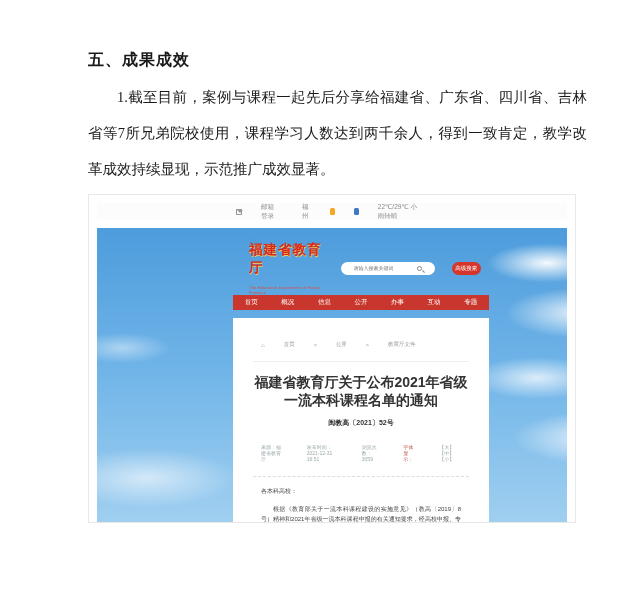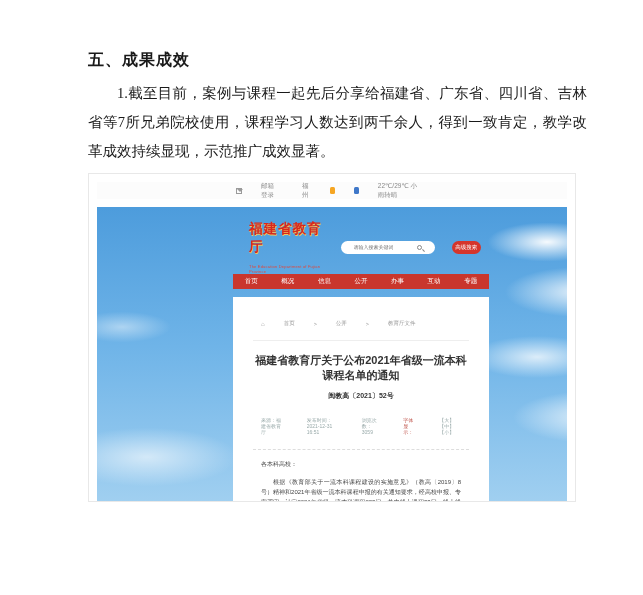--- a/index.html
+++ b/index.html
@@ -1,21 +1,21 @@
 <!DOCTYPE html>
 <html><head>
 <meta charset="utf-8">
 <style>
   * { margin:8px; padding:0; box-sizing:border-box; }
   html,body { width:643px; height:595px; background:#ffffff; overflow:hidden; }
   body { font-family:"Liberation Serif","DejaVu Serif",serif; color:#1a1a1a; }
 
   .doc { padding:18px 56px 0 56px; }
   .doc-heading { font-size:16px; font-weight:bold; letter-spacing:1px; margin-bottom:7px; }
-  .doc p { font-size:14.5px; line-height:29px; text-align:justify; text-indent:2em; }
+  .doc p { font-size:14.5px; line-height:36px; text-align:justify; text-indent:2em; }
 
   
   .shot { position:relative; width:486px; height:327px; margin:6px 0 0 9px;
           font-family:"Liberation Sans","DejaVu Sans",sans-serif; background:#fff;
           box-shadow:0 0 0 1px #e8e8e8; overflow:hidden; }
 
   .topbar { height:17px; background:#fcfcfc; display:flex; align-items:center;
             font-size:6.5px; color:#8a8a8a; padding:0 132px 0 123px; }
   .mail-group { display:flex; align-items:center; gap:3px; }
   .mail-ico { width:8px; height:6px; border:1px solid #9a9a9a; position:relative; display:inline-block; }
@@ -53,21 +53,21 @@
              border-radius:7px; font-size:5.5px; cursor:pointer; font-family:inherit; }
 
   .nav { height:15px; background:#c9362d; display:flex; align-items:center; justify-content:space-around; }
   .nav span { color:#fff; font-size:6.5px; cursor:pointer; }
 
   .card { background:#fff; padding:7px 12px 6px 12px; }
   .crumb { display:flex; align-items:center; gap:3px; font-size:5.5px; color:#999;
            padding-bottom:5px; border-bottom:1px solid #eee; }
   .home-ico { font-size:6px; color:#999; line-height:1; }
 
-  .a-title { font-size:11px; font-weight:bold; color:#333; text-align:center; margin-top:12px; }
+  .a-title { font-size:14px; font-weight:bold; color:#333; text-align:center; margin-top:12px; }
   .a-docno { font-size:7px; font-weight:bold; color:#333; text-align:center; margin-top:7px; }
   .a-meta { display:flex; justify-content:center; gap:8px; font-size:5px; color:#9aa; margin-top:8px;
             padding-bottom:6px; border-bottom:1px dashed #ddd; }
   .a-meta .fk { color:#c0554c; }
 
   .a-body { margin-top:10px; font-size:6px; color:#444; }
   .a-salut { margin-bottom:3px; }
   .a-par { line-height:10px; text-align:justify; text-indent:2em; }
   .a-attline { margin-top:4px; text-indent:2em; }
   .a-signer { text-align:right; margin:10px 8px 0 0; }

